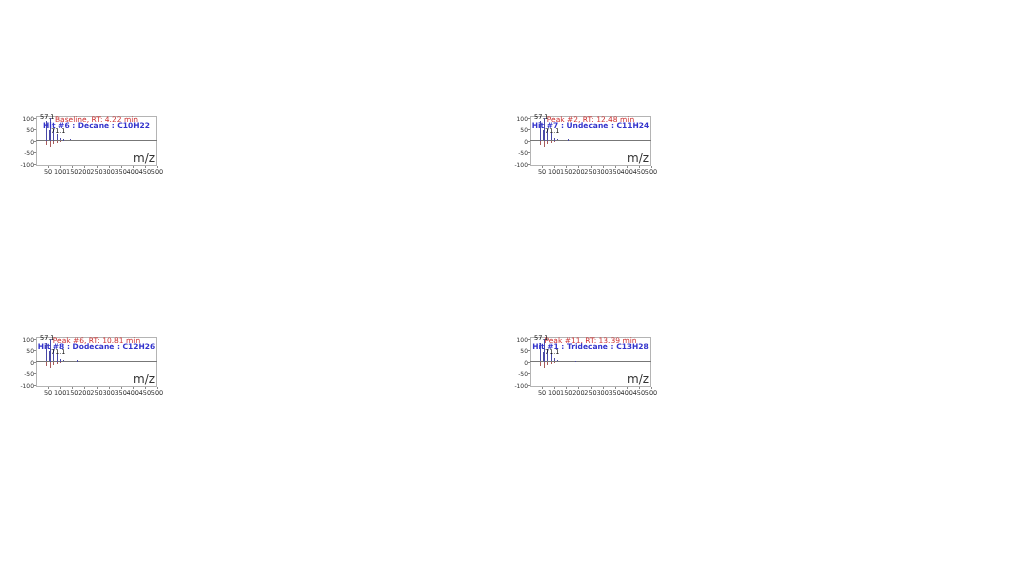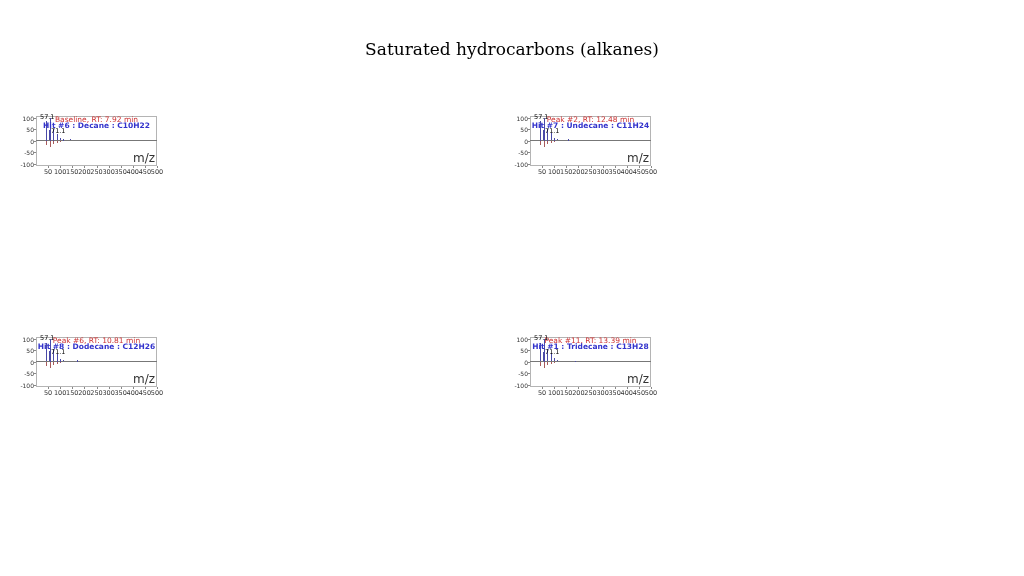--- a/index.html
+++ b/index.html
@@ -26,21 +26,20 @@
   .xtickmark{position:absolute;top:50px;width:1px;height:2px;background:#888;}
   .ytick{position:absolute;right:123px;transform:translateY(-50%);font-size:6px;color:#333;
          white-space:nowrap;text-align:right;}
   .ytickmark{position:absolute;left:-2px;width:2px;height:1px;background:#888;}
 </style>
 </head>
 <body>
 
 <div id="canvas">
 
-  <div class="fig-title" style="color: rgb(0, 0, 0);">Saturated hydrocarbons (alkanes)</div>
 
   <div class="panel" style="left:36px;top:116px;">
     <div class="plot-box"></div>
     <div class="spec-area">
       <div class="baseline"></div>
     <div class="peak-up" style="left: 9.9px; top: 16.5px; height: 8px; background: rgb(74, 74, 168);"></div>
         <div class="peak-up" style="left: 10.4px; top: 4.9px; height: 19.6px; background: rgb(74, 74, 168);"></div>
         <div class="peak-up" style="left: 13.3px; top: 14.2px; height: 10.3px; background: rgb(74, 74, 168);"></div>
         <div class="peak-up" style="left: 13.8px; top: 1.5px; height: 23px; background: rgb(74, 74, 168);"></div>
         <div class="peak-up" style="left: 16.9px; top: 20.4px; height: 4.1px; background: rgb(74, 74, 168);"></div>
@@ -48,21 +47,21 @@
         <div class="peak-up" style="left: 20.6px; top: 17.6px; height: 6.9px; background: rgb(74, 74, 168);"></div>
         <div class="peak-up" style="left: 24px; top: 22.4px; height: 2.1px; background: rgb(74, 74, 168);"></div>
         <div class="peak-up" style="left: 27.3px; top: 23.4px; height: 1.2px; background: rgb(74, 74, 168);"></div>
         <div class="peak-up" style="left: 34.4px; top: 23.1px; height: 1.4px; background: rgb(74, 74, 168);"></div>
         <div class="peak-dn" style="left: 10.4px; top: 25px; height: 4.1px; background: rgb(168, 90, 90);"></div>
         <div class="peak-dn" style="left: 13.8px; top: 25px; height: 5.8px; background: rgb(168, 90, 90);"></div>
         <div class="peak-dn" style="left: 17.2px; top: 25px; height: 3px; background: rgb(168, 90, 90);"></div>
         <div class="peak-dn" style="left: 20.6px; top: 25px; height: 1.8px; background: rgb(168, 90, 90);"></div>
         <div class="peak-dn" style="left: 24px; top: 25px; height: 0.9px; background: rgb(168, 90, 90);"></div>
       </div>
-    <div class="red-line" style="color: rgb(204, 51, 51);">Baseline, RT: 7.92 min</div>
+    <div class="red-line" style="color: rgb(204, 51, 51);">Baseline, RT: 4.22 min</div>
     <div class="blue-line" style="color: rgb(51, 51, 204);">Hit #6 : Decane : C10H22</div>
     <div class="pk-label l1">57.1</div>
     <div class="pk-label l2">71.1</div>
     <div class="mz-label">m/z</div>
     <div class="xtick-row">
         <span class="xtick" style="left: 12.1px;">50</span>
         <span class="xtick" style="left: 24.2px;">100</span>
         <span class="xtick" style="left: 36.3px;">150</span>
         <span class="xtick" style="left: 48.4px;">200</span>
         <span class="xtick" style="left: 60.5px;">250</span>

